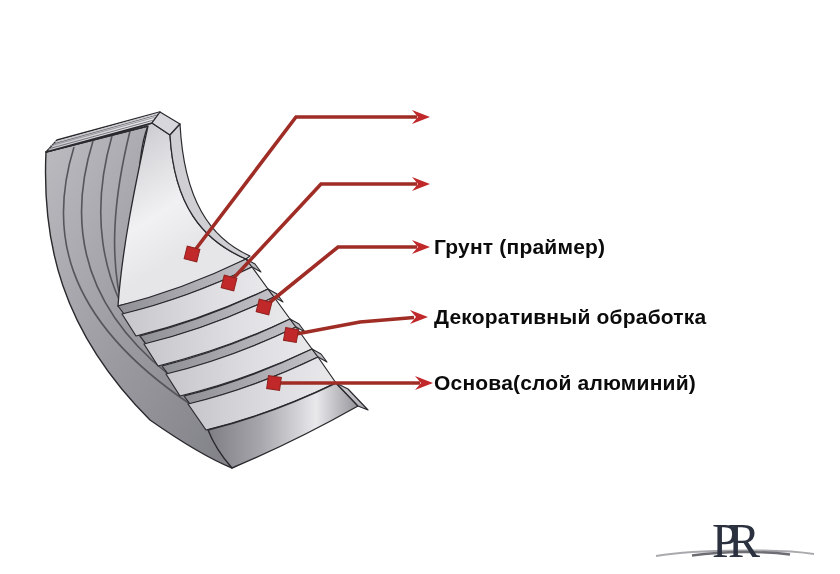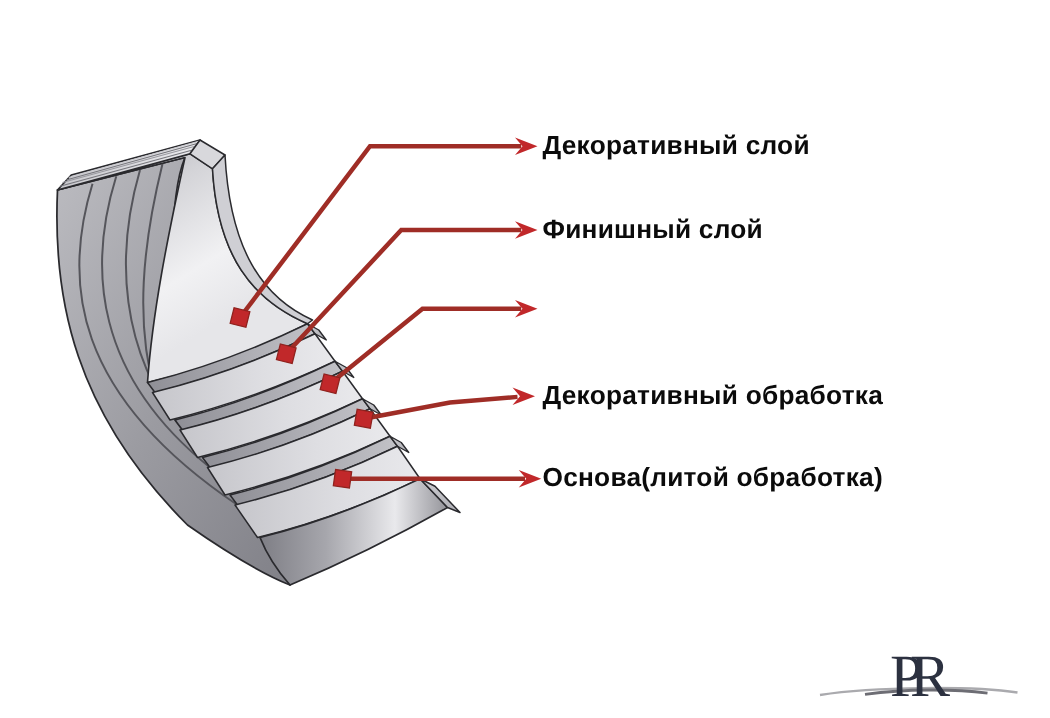--- a/index.html
+++ b/index.html
@@ -141,18 +141,17 @@
     </g>
 
     <g>
       <path d="M656,556 C700,549 780,549 814,554" fill="none" stroke="#aaaaae" stroke-width="2"></path>
       <path d="M692,555.5 C725,551 763,551 790,554.5" fill="none" stroke="#6d6d74" stroke-width="2.4"></path>
       <text x="712" y="557" font-family="Liberation Serif, serif" font-size="48" fill="#2c3140">P</text>
       <text x="728" y="557" font-family="Liberation Serif, serif" font-size="48" fill="#2c3140">R</text>
     </g>
   </svg>
 
-  <div class="layer-label lbl-1">Декоративный слой</div>
-  <div class="layer-label lbl-2">Финишный слой</div>
+  <div class="layer-label lbl-3">Грунт (праймер)</div>
   <div class="layer-label lbl-4">Декоративный обработка</div>
-  <div class="layer-label lbl-5">Основа(литой обработка)</div>
+  <div class="layer-label lbl-5">Основа(слой алюминий)</div>
 
 </div>
 
 </body></html>

